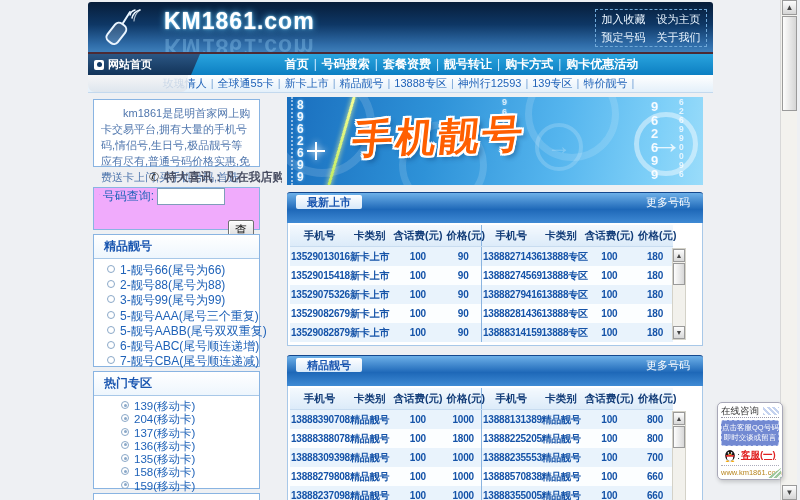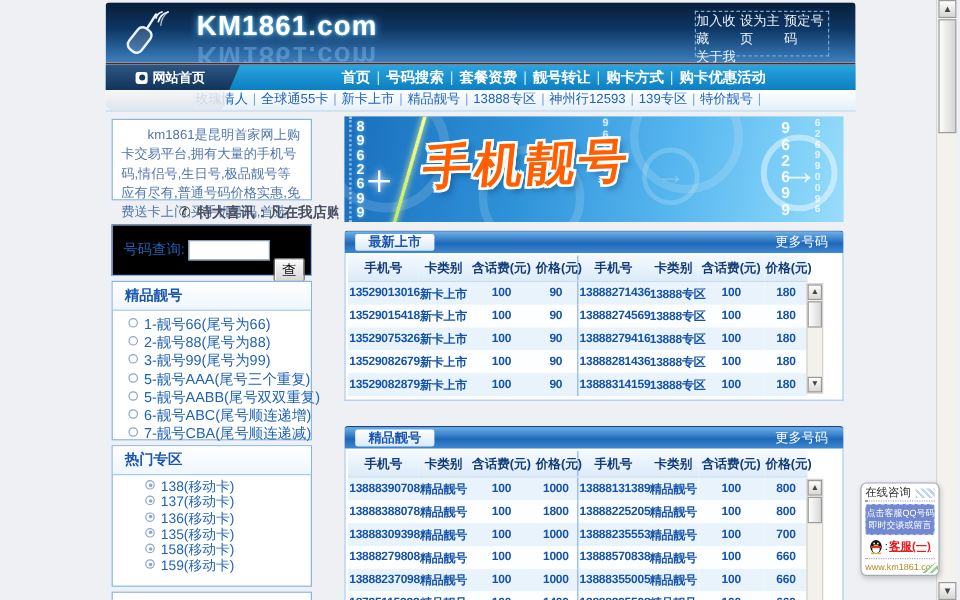--- a/index.html
+++ b/index.html
@@ -19,36 +19,36 @@
   .logo-wrap{position:absolute;left:8px;top:3px;width:46px;height:44px}
   .logo-text{
     position:absolute;left:76px;top:6px;font-size:23px;font-weight:bold;color:#fff;
     letter-spacing:1px;text-shadow:0 0 7px #5fc8ff,0 0 2px #bfefff;white-space:nowrap;
   }
   .logo-reflect{
     position:absolute;left:76px;top:31px;font-size:23px;font-weight:bold;color:#9fd8ff;
     letter-spacing:1px;transform:scaleY(-1);opacity:.32;filter:blur(.6px);white-space:nowrap;
   }
   .hdr-links{
-    position:absolute;right:22px;top:7px;width:110px;height:36px;
-    border:1px dashed #6fa8d8;display:grid;grid-template-columns:1fr 1fr 1fr;
-    align-items:center;justify-items:center;font-size:11px;
+    position:absolute;right:6px;top:7px;width:110px;height:36px;
+    border:1px dashed #6fa8d8;display:grid;grid-template-columns:1fr 1fr;
+    align-items:center;justify-items:center;font-size:11px;text-align:center;
   }
   .hdr-links a{color:#eaf5ff}
 
   
   #navbar{
     position:absolute;left:88px;top:54px;width:625px;height:21px;
     background:linear-gradient(180deg,#2aa4de,#0c7fc2);
   }
   .nav-tab{
     position:absolute;left:0;top:0;width:112px;height:21px;
     background:linear-gradient(180deg,#2b5684,#123459);
     clip-path:polygon(0 0,100% 0,calc(100% - 9px) 100%,0 100%);
-    display:flex;align-items:center;padding-left:25px;box-sizing:border-box;gap:4px;
+    display:flex;align-items:center;padding-left:6px;box-sizing:border-box;gap:4px;
   }
   .tab-ico{width:10px;height:10px;background:#fff;border-radius:2px;position:relative;flex:0 0 auto}
   .tab-ico::after{content:"";position:absolute;left:2.5px;top:2.5px;width:5px;height:5px;border-radius:50%;background:#123a66}
   .nav-tab b{color:#fff;font-size:11px;font-weight:bold;white-space:nowrap}
   .nav-links{
     position:absolute;left:130px;right:8px;top:0;height:21px;line-height:21px;
     text-align:center;font-size:12px;font-weight:bold;white-space:nowrap;
   }
   .nav-links a{color:#fff}
   .nav-links .sp{color:#cfeaff;padding:0 5px;font-weight:normal}
@@ -61,21 +61,21 @@
   #subnav .sp{color:#7aa6d8;padding:0 4px}
   .tab-shadow{position:absolute;left:0;top:0;width:100px;height:17px;
     background:linear-gradient(180deg,#f4f4f4,#dde4ec);border-radius:0 0 7px 7px;opacity:.85}
 
   
   .sbox{position:absolute;left:93px;width:167px;background:#fff;border:1px solid #89b4e2;box-sizing:border-box}
   #intro-box{top:99px;height:68px;padding:5px 7px;font-size:11px;line-height:16px;color:#4f76ad;text-indent:22px}
   #marquee{position:absolute;left:93px;top:169px;width:189px;height:15px;overflow:hidden;white-space:nowrap;
     font-size:12px;font-weight:bold;color:#4a4f63;padding-left:56px;box-sizing:border-box}
   #marquee .ph{font-weight:normal;color:#333;margin-right:2px}
-  #search-box{top:187px;height:43px;display:flex;align-items:center;padding:0 5px;gap:3px;background:#000000}
+  #search-box{top:187px;height:43px;display:flex;padding:0 5px;gap:3px;background:#f0abfc}
   #search-box label{font-size:12px;color:#1f62b8;white-space:nowrap}
   #search-box input{width:62px;height:15px;border:1px solid #7f9db9;font-size:11px;padding:0 2px}
   #search-box button{
     width:40px;height:20px;font-size:12px;font-weight:normal;color:#111;
     background:linear-gradient(180deg,#fdfdfd,#d6d6d6);border:1px solid #707070;border-radius:2px;
     box-shadow:inset 1px 1px 0 #fff;cursor:pointer;margin-top:32px;
   }
   .sbox .shead{height:23px;line-height:23px;padding-left:10px;font-size:12px;font-weight:bold;color:#1a56b0;
     border-bottom:1px solid #a8c8e8;background:linear-gradient(180deg,#ffffff,#eef6fd)}
   #boutique-box{top:234px;height:133px}
@@ -113,21 +113,21 @@
   .ban-arrow.faint{right:120px;top:26px;width:40px;height:40px;border-width:4px;border-color:rgba(255,255,255,.18);
     line-height:38px;font-size:24px;color:rgba(255,255,255,.25)}
   #banner-title{
     position:absolute;left:66px;top:12px;font-size:40px;font-weight:bold;color:#ff5f00;letter-spacing:3px;
     transform:skewX(-8deg) rotate(-2deg);white-space:nowrap;
     text-shadow:-2px 0 #fff,2px 0 #fff,0 -2px #fff,0 2px #fff,-2px -2px #fff,2px 2px #fff,-2px 2px #fff,2px -2px #fff,4px 4px 5px rgba(0,40,90,.45);
   }
 
   
   .section{position:absolute;left:287px;width:416px}
-  .sec-bar{height:19px;position:relative;border-radius:3px 3px 0 0;
+  .sec-bar{height:31px;position:relative;border-radius:3px 3px 0 0;
     background:linear-gradient(180deg,#6db0e8 0%,#1e68b8 55%,#3f8ad4 100%);
     border-top:1px solid #14488e;box-sizing:border-box}
   .sec-tab{position:absolute;left:9px;top:2px;height:14px;line-height:14px;padding:0 11px;
     background:linear-gradient(180deg,#ffffff,#d8e9f9);border-radius:2px;
     font-size:11px;font-weight:bold;color:#1a56b0}
   .sec-more{position:absolute;right:13px;top:0;line-height:18px;font-size:11px;color:#fff}
   .sec-body{position:relative;background:#fff;border:1px solid #a8c8e8;border-top:none;
     padding:2px 29px 3px 2px;box-sizing:border-box}
   table{width:100%;border-collapse:collapse;table-layout:fixed}
   th{font-size:10.5px;font-weight:bold;color:#123c78;height:19px;white-space:nowrap;overflow:visible;
@@ -237,21 +237,22 @@
       <li><span class="blt"></span><a>5-靓号AAA(尾号三个重复)</a></li>
       <li><span class="blt"></span><a>5-靓号AABB(尾号双双重复)</a></li>
       <li><span class="blt"></span><a>6-靓号ABC(尾号顺连递增)</a></li>
       <li><span class="blt"></span><a>7-靓号CBA(尾号顺连递减)</a></li>
     </ul>
 </div>
 
 <div class="sbox" id="hot-box">
   <div class="shead">热门专区</div>
   <ul>
-      <li><span class="blt dot"></span><a>138(移动卡)</a></li>
+      <li><span class="blt dot"></span><a>139(移动卡)</a></li>
+      <li><span class="blt dot"></span><a>204(移动卡)</a></li>
       <li><span class="blt dot"></span><a>137(移动卡)</a></li>
       <li><span class="blt dot"></span><a>136(移动卡)</a></li>
       <li><span class="blt dot"></span><a>135(移动卡)</a></li>
       <li><span class="blt dot"></span><a>158(移动卡)</a></li>
       <li><span class="blt dot"></span><a>159(移动卡)</a></li>
     </ul>
 </div>
 
 <div class="sbox" id="next-box"></div>
 

